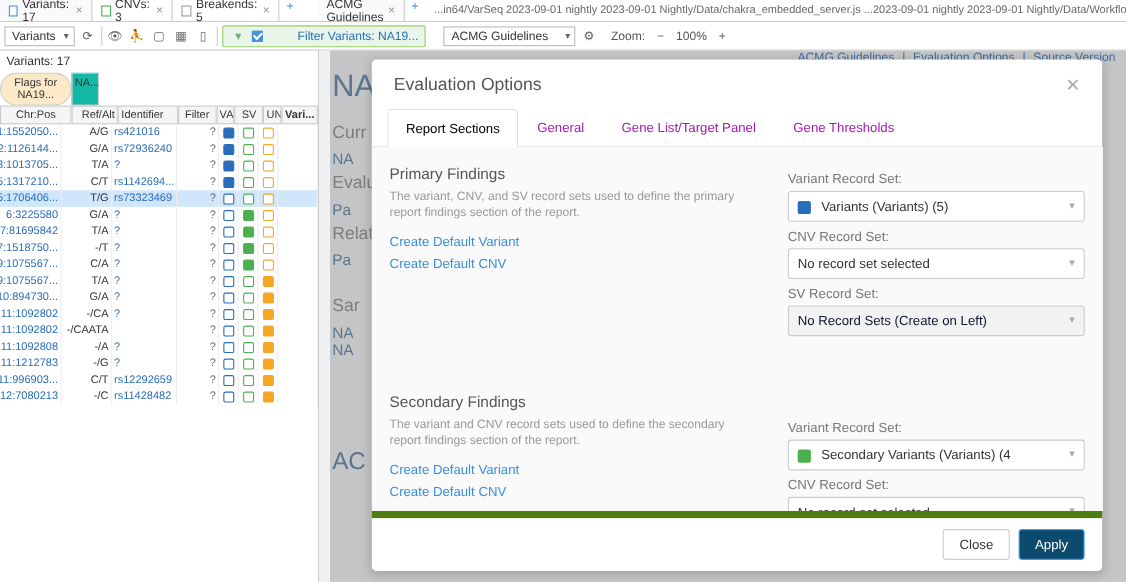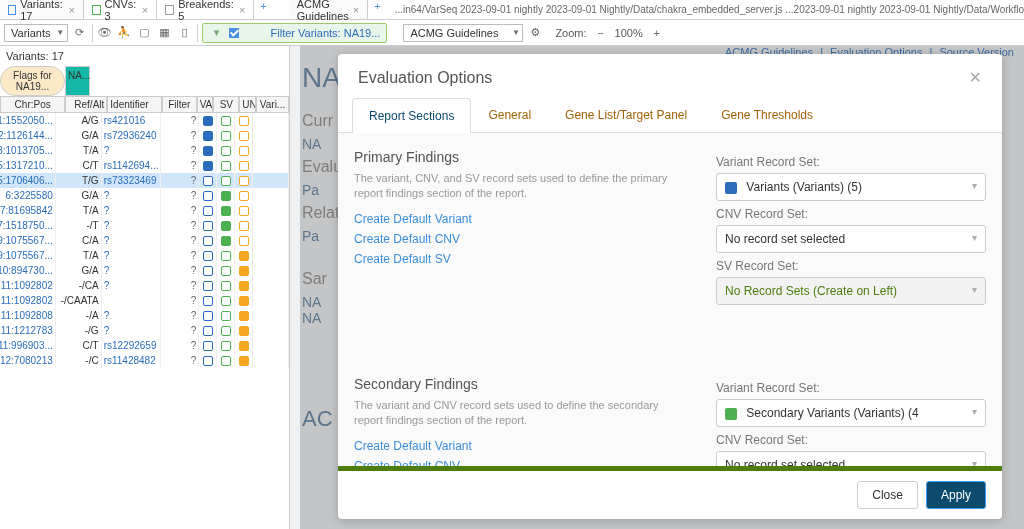--- a/index.html
+++ b/index.html
@@ -32,21 +32,21 @@
   .count { padding:4px 6px; color:#333; }
   .table { flex:1; overflow:auto; }
   .thead-group { display:flex; }
   .thead-cell { border:1px solid #ccc; background:#eee; text-align:center; padding:3px 2px; font-size:10px; }
   .group-variant { width:200px; }
   .group-flags { width:65px; background:#fce9c8;border-radius:15px; }
   .group-na { width:25px; background:#14b8a6; }
   .thead-row { display:flex; }
   .th { border:1px solid #ccc; background:#f5f5f5; padding:2px; font-size:10px; text-align:center; overflow:hidden; white-space:nowrap; }
   .th.pos{width:72px;} .th.ref{width:46px;text-align:right;} .th.id{width:60px;text-align:left;} .th.fil{width:38px;}
-  .th.va{width:18px;} .th.sv{width:28px;} .th.un{width:18px;} .th.vari{width:36px;}
+  .th.va{width:18px;} .th.sv{width:28px;} .th.un{width:18px;} .th.vari{width:36px;font-weight:bold;}
   .tr { display:flex; height:15px; align-items:center; }
   .tr.sel { background:#cfe6fb; }
   .td { padding:0 2px; font-size:10px; overflow:hidden; white-space:nowrap; border-right:1px solid #eee; height:100%; display:flex; align-items:center; }
   .td.pos{width:56px; color:#2a6dbb; justify-content:flex-end;} 
   .td.ref{width:46px; justify-content:flex-end;} 
   .td.id{width:60px; color:#2a6dbb;} 
   .td.fil{width:38px; justify-content:flex-end; color:#666;}
   .td.box{width:18px; justify-content:center;}
   .td.vari{width:36px;}
   .sq { width:10px; height:10px; border-radius:2px; border:1px solid; }
@@ -63,36 +63,36 @@
   .bg-NA { position:absolute; left:12px; top:16px; font-size:28px; color:#5a7da0; }
   .bg-row { color:#888; font-size:16px; margin:6px 0; }
   .bg-val { font-size:14px; color:#5a7da0; }
   .bg-block { position:absolute; left:12px; top:60px; }
 
   .overlay { position:absolute; left:300px; top:46px; right:0; bottom:0; background:rgba(100,100,100,0.3); }
   .modal { position:absolute; left:338px; top:54px; right:22px; bottom:10px; background:#fff; border-radius:4px; box-shadow:0 2px 10px rgba(0,0,0,0.2); display:flex; flex-direction:column; }
   .modal-head { display:flex; justify-content:space-between; align-items:center; padding:14px 20px 10px; font-size:16px; color:#555; }
   .modal-close { color:#aaa; cursor:pointer; font-size:16px; }
   .modal-tabs { display:flex; border-bottom:1px solid #ddd; padding:0 14px; }
-  .mtab { padding:10px 16px; font-size:12px; color:#a16207; cursor:pointer; border:1px solid transparent; border-bottom:none; }
-  .mtab.active { color:#0c4a6e; border-color:#ddd; border-radius:4px 4px 0 0; background:#fff; position:relative; top:1px; }
+  .mtab { padding:10px 16px; font-size:12px; color:#a21caf; cursor:pointer; border:1px solid transparent; border-bottom:none; }
+  .mtab.active { color:#000000; border-color:#ddd; border-radius:4px 4px 0 0; background:#fff; position:relative; top:1px; }
   .modal-body { flex:1; overflow:auto; padding:16px; background:#fafafa; display:flex; gap:30px; }
   .mb-left { flex:1; }
   .mb-right { width:270px; }
   .section { margin-bottom:30px; }
   .section h3 { font-size:14px; color:#555; font-weight:normal; margin-bottom:6px; }
   .section p { font-size:11px; color:#999; margin-bottom:10px; line-height:1.4; }
   .linkbtn { color:#3a8edb; font-size:12px; cursor:pointer; display:block; margin:6px 0; }
   .field-label { font-size:12px; color:#777; margin:6px 0 4px; }
   .select { border:1px solid #ccc; border-radius:3px; padding:6px 22px 6px 8px; font-size:12px; position:relative; background:#fff; }
-  .select.disabled { background:#f2f2f2; color:#4d7c0f; }
+  .select.disabled { background:#f2f2f2; color:#0f172a; }
   .select:after { content:"▾"; position:absolute; right:8px; top:6px; color:#aaa; font-size:10px; }
   .select .swatch { display:inline-block; width:12px; height:12px; border-radius:2px; margin-right:6px; vertical-align:middle; }
   .swatch.blue{background:#2a6dbb;} .swatch.green{background:#4caf50;}
-  .modal-foot { display:flex; justify-content:flex-end; gap:8px; padding:10px 16px; border-top:5px solid #4d7c0f; }
+  .modal-foot { display:flex; justify-content:flex-end; gap:8px; padding:10px 16px; border-top:7px solid #4d7c0f; }
   .btn { padding:6px 14px; border-radius:3px; font-size:12px; cursor:pointer; border:1px solid #ccc; background:#fff; }
   .btn.primary { background:#0c4a6e; color:#fff; border-color:#3a9cf0; }
 </style>
 </head>
 <body>
 
 <div class="topbar">
   <div class="tabs" id="left-tabs">
       <div class="tab active">
      <span class="tab-ico variants"></span>
@@ -481,21 +481,20 @@
       <div class="mtab ">Gene Thresholds</div>
     </div>
   <div class="modal-body">
     <div class="mb-left">
       <div class="section">
         <h3>Primary Findings</h3>
         <p>The variant, CNV, and SV record sets used to define the primary report findings section of the report.</p>
         <div id="primary-links">
             <span class="linkbtn">Create Default Variant</span>
             <span class="linkbtn">Create Default CNV</span>
-            <span class="linkbtn">Create Default SV</span>
           </div>
       </div>
       <div style="height:80px"></div>
       <div class="section">
         <h3>Secondary Findings</h3>
         <p>The variant and CNV record sets used to define the secondary report findings section of the report.</p>
         <div id="secondary-links">
             <span class="linkbtn">Create Default Variant</span>
             <span class="linkbtn">Create Default CNV</span>
           </div>

